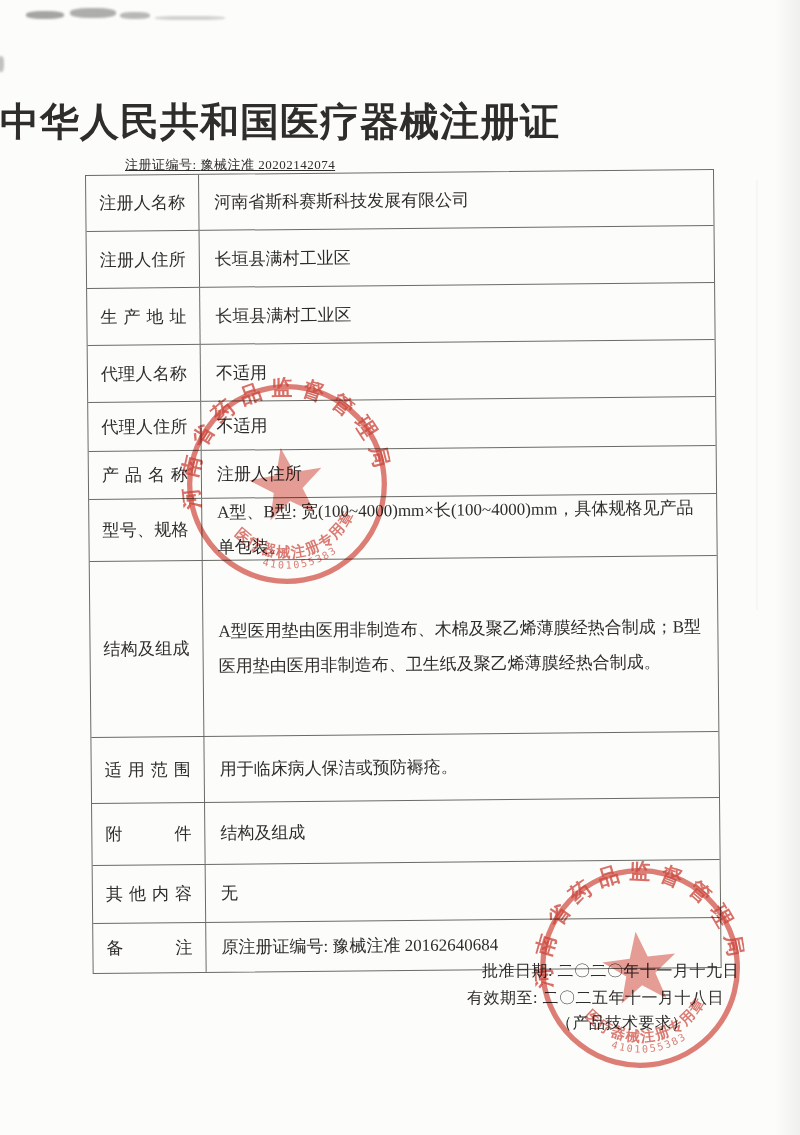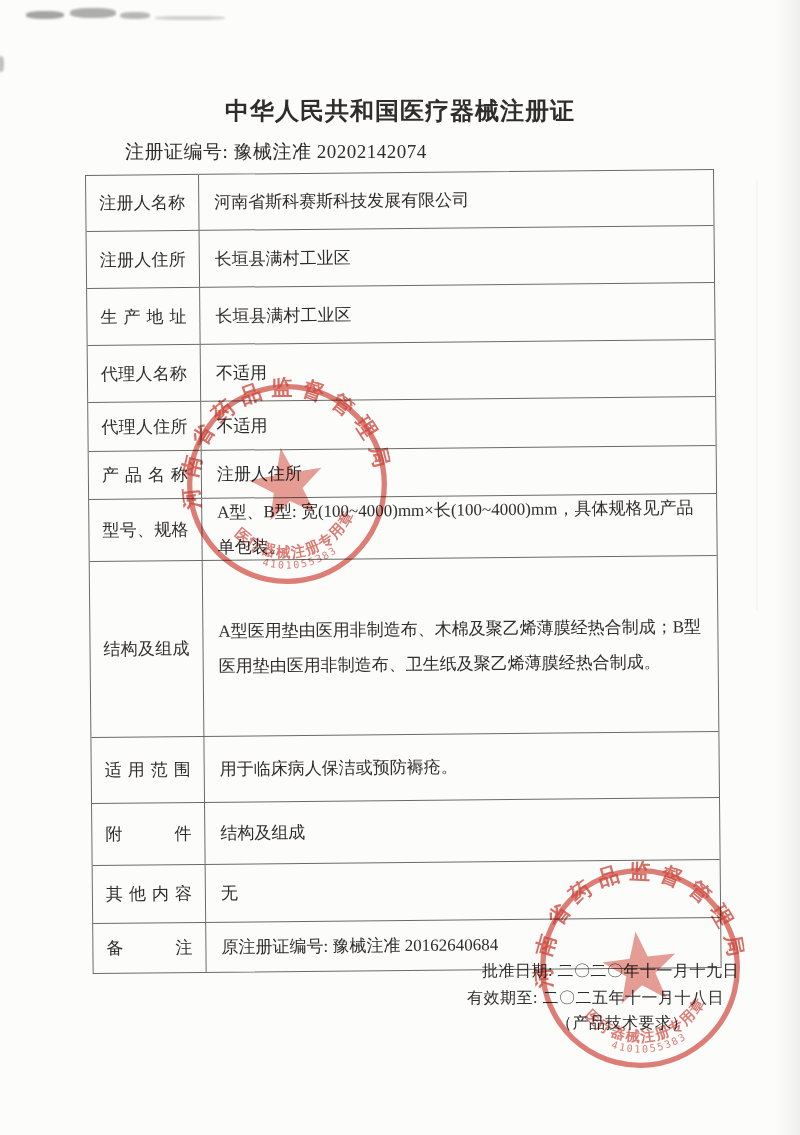--- a/index.html
+++ b/index.html
@@ -14,24 +14,24 @@
   .page{position:absolute;inset:0;}
 
   
   .smudge{position:absolute;background:#3a3a3a;filter:blur(1.2px);border-radius:40%;}
   .edge-shade{position:absolute;top:0;right:0;width:26px;height:100%;
     background:linear-gradient(to right,rgba(0,0,0,0),rgba(0,0,0,0.05));}
   .fold-line{position:absolute;left:756px;top:180px;width:2px;height:430px;background:rgba(0,0,0,0.025);}
 
   .title{
     position:absolute;left:0;top:95px;width:100%;
-    text-align:center;font-size:24px;font-weight:bold;letter-spacing:1px;
+    text-align:left;font-size:39px;font-weight:bold;letter-spacing:1px;
   }
   .cert-line{
-    position:absolute;left:125px;top:139px;font-size:19px;letter-spacing:.5px;
+    position:absolute;left:125px;top:156px;font-size:13px;letter-spacing:.5px;text-decoration:underline;
   }
 
   
   .cert-table{
     position:absolute;left:85px;top:175px;width:627px;
     border:1px solid #6a6a66;
     transform:rotate(-0.55deg);transform-origin:0 0;
     background:transparent;
   }
   .row{display:flex;border-bottom:1px solid #6a6a66;box-sizing:border-box;}

